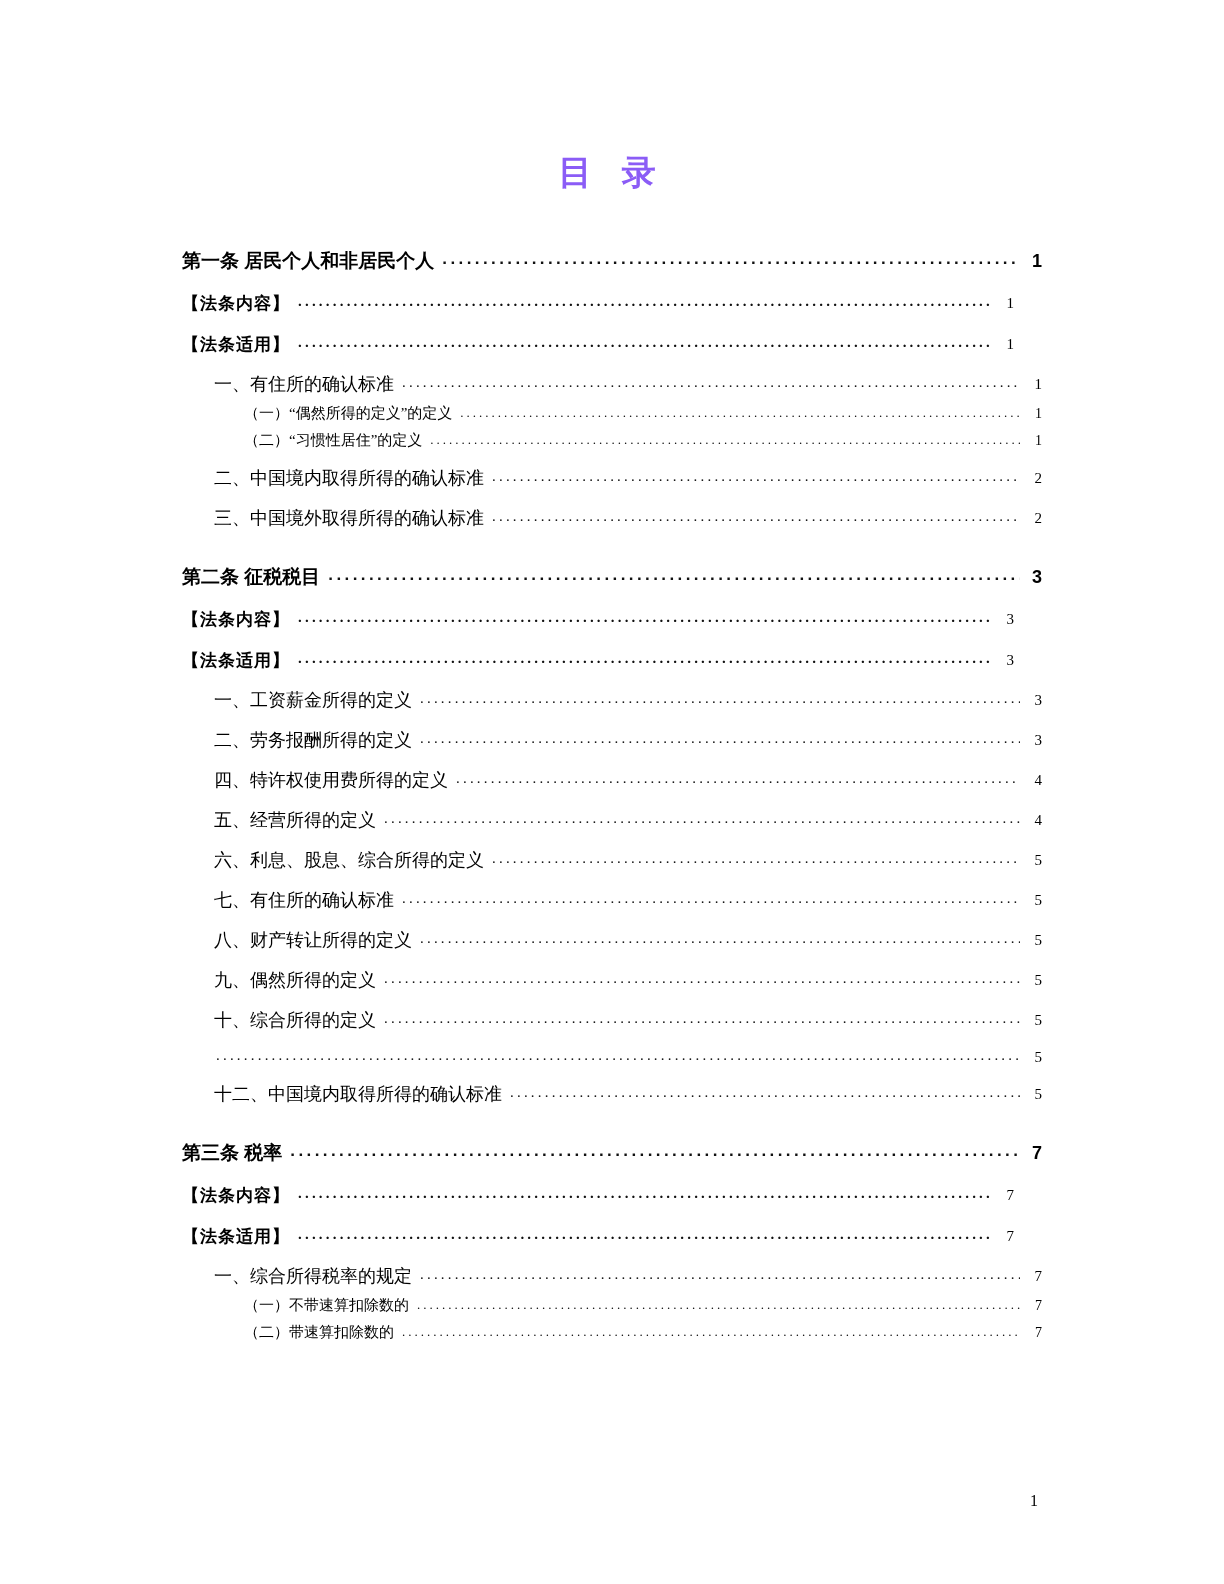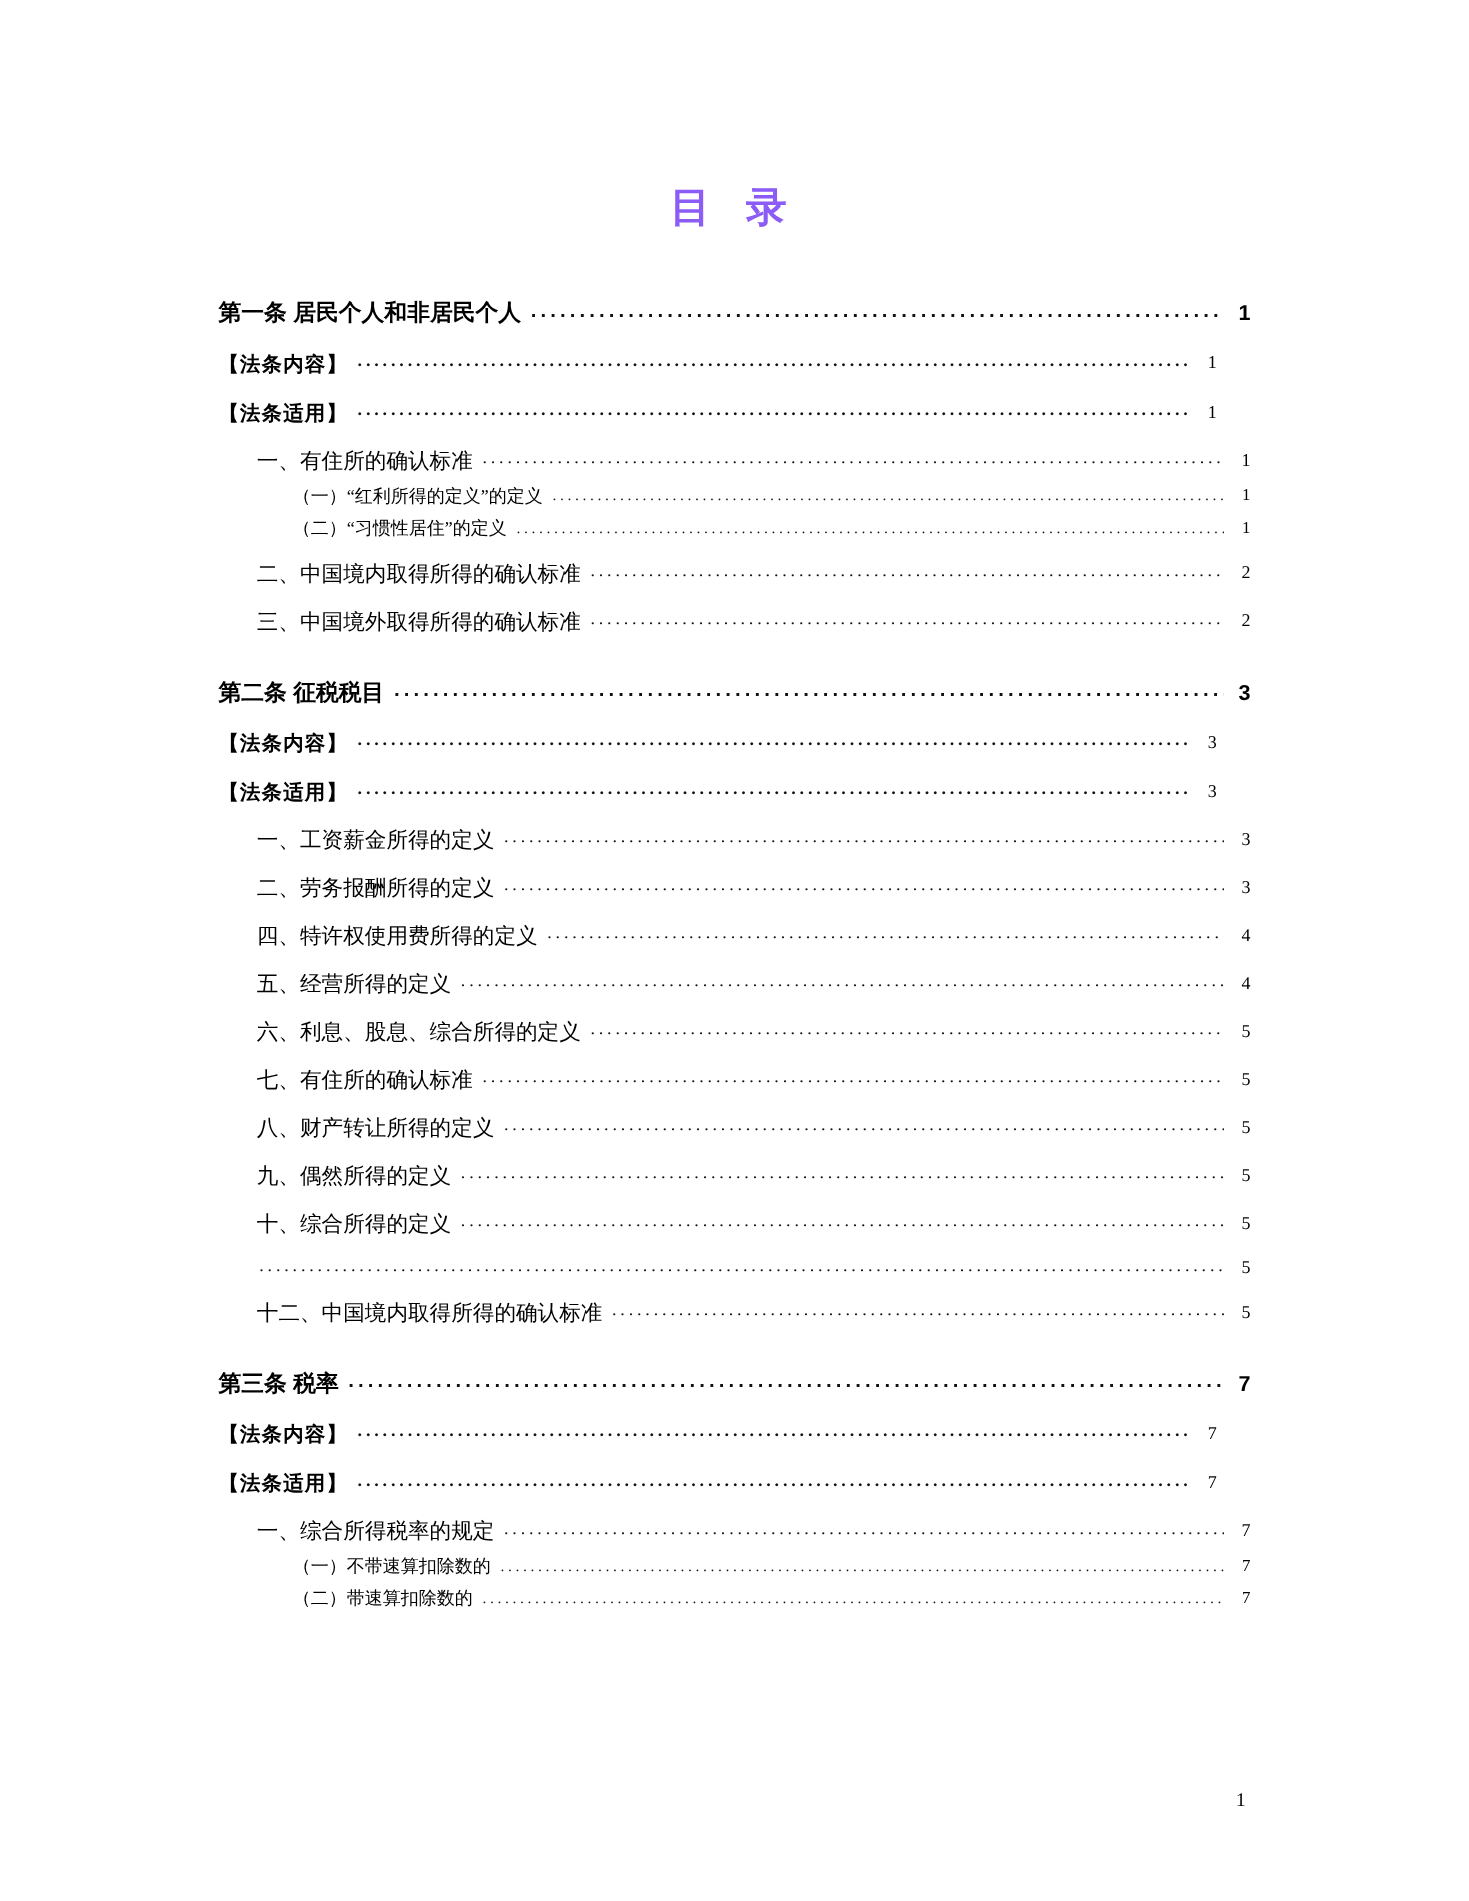--- a/index.html
+++ b/index.html
@@ -145,21 +145,21 @@
         <span class="toc-label">【法条适用】</span>
         <span class="toc-dots"></span>
         <span class="toc-page">1</span>
       </div>
       <div class="toc-entry lvl-3">
         <span class="toc-label">一、有住所的确认标准</span>
         <span class="toc-dots"></span>
         <span class="toc-page">1</span>
       </div>
       <div class="toc-entry lvl-4">
-        <span class="toc-label">（一）“红利所得的定义”的定义</span>
+        <span class="toc-label">（一）“偶然所得的定义”的定义</span>
         <span class="toc-dots"></span>
         <span class="toc-page">1</span>
       </div>
       <div class="toc-entry lvl-4">
         <span class="toc-label">（二）“习惯性居住”的定义</span>
         <span class="toc-dots"></span>
         <span class="toc-page">1</span>
       </div>
       <div class="toc-entry lvl-3">
         <span class="toc-label">二、中国境内取得所得的确认标准</span>

